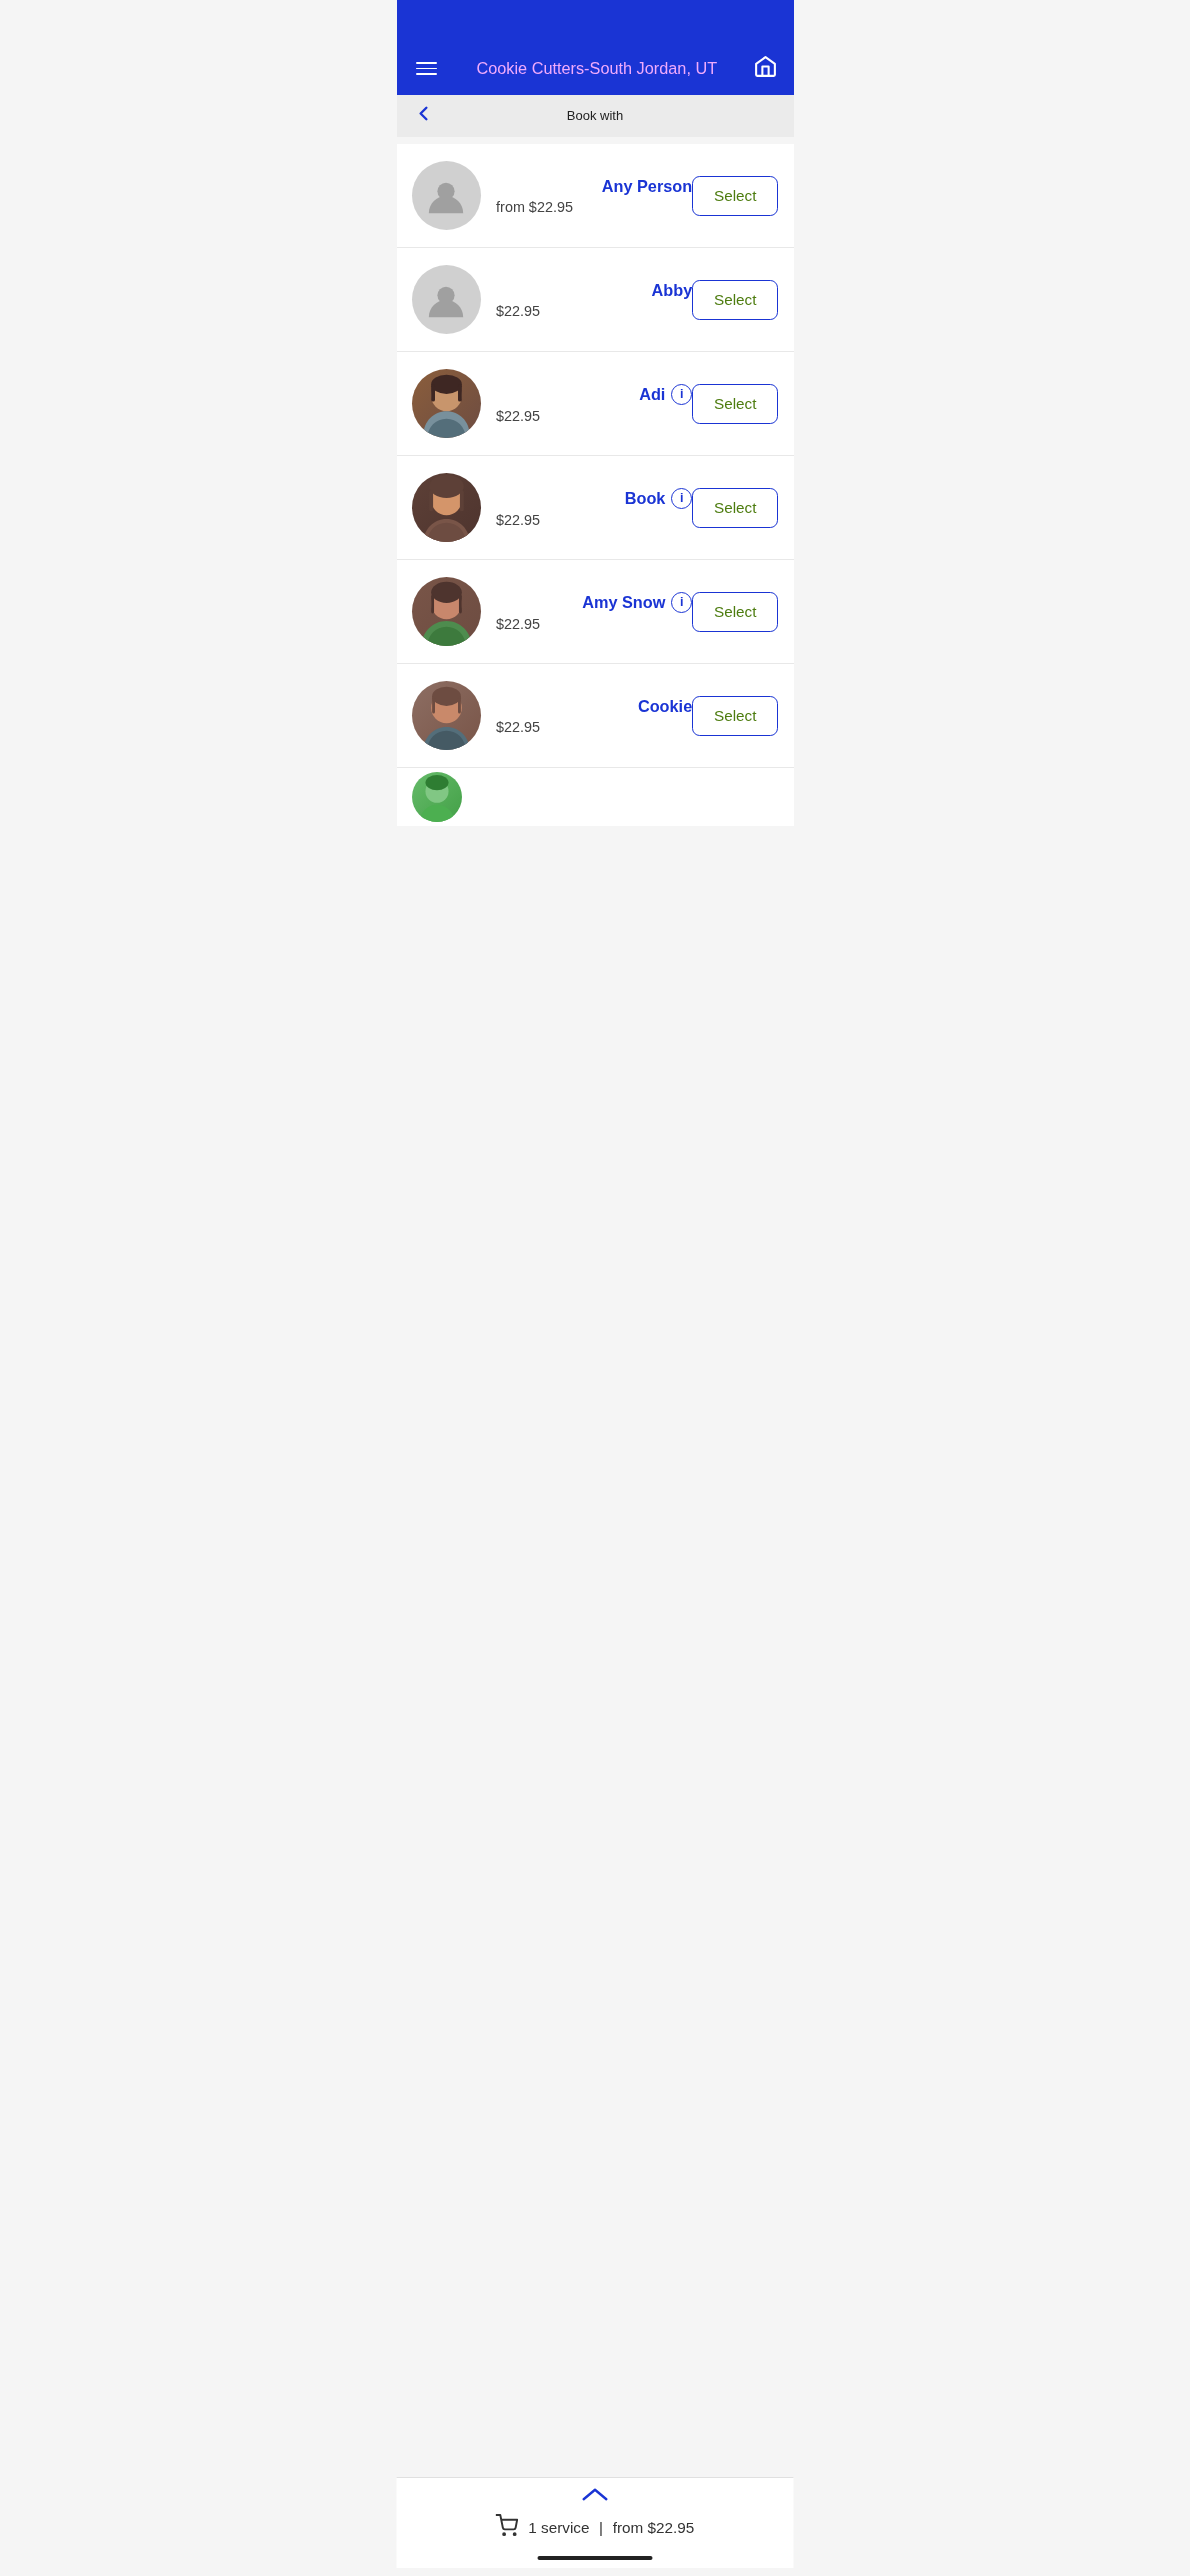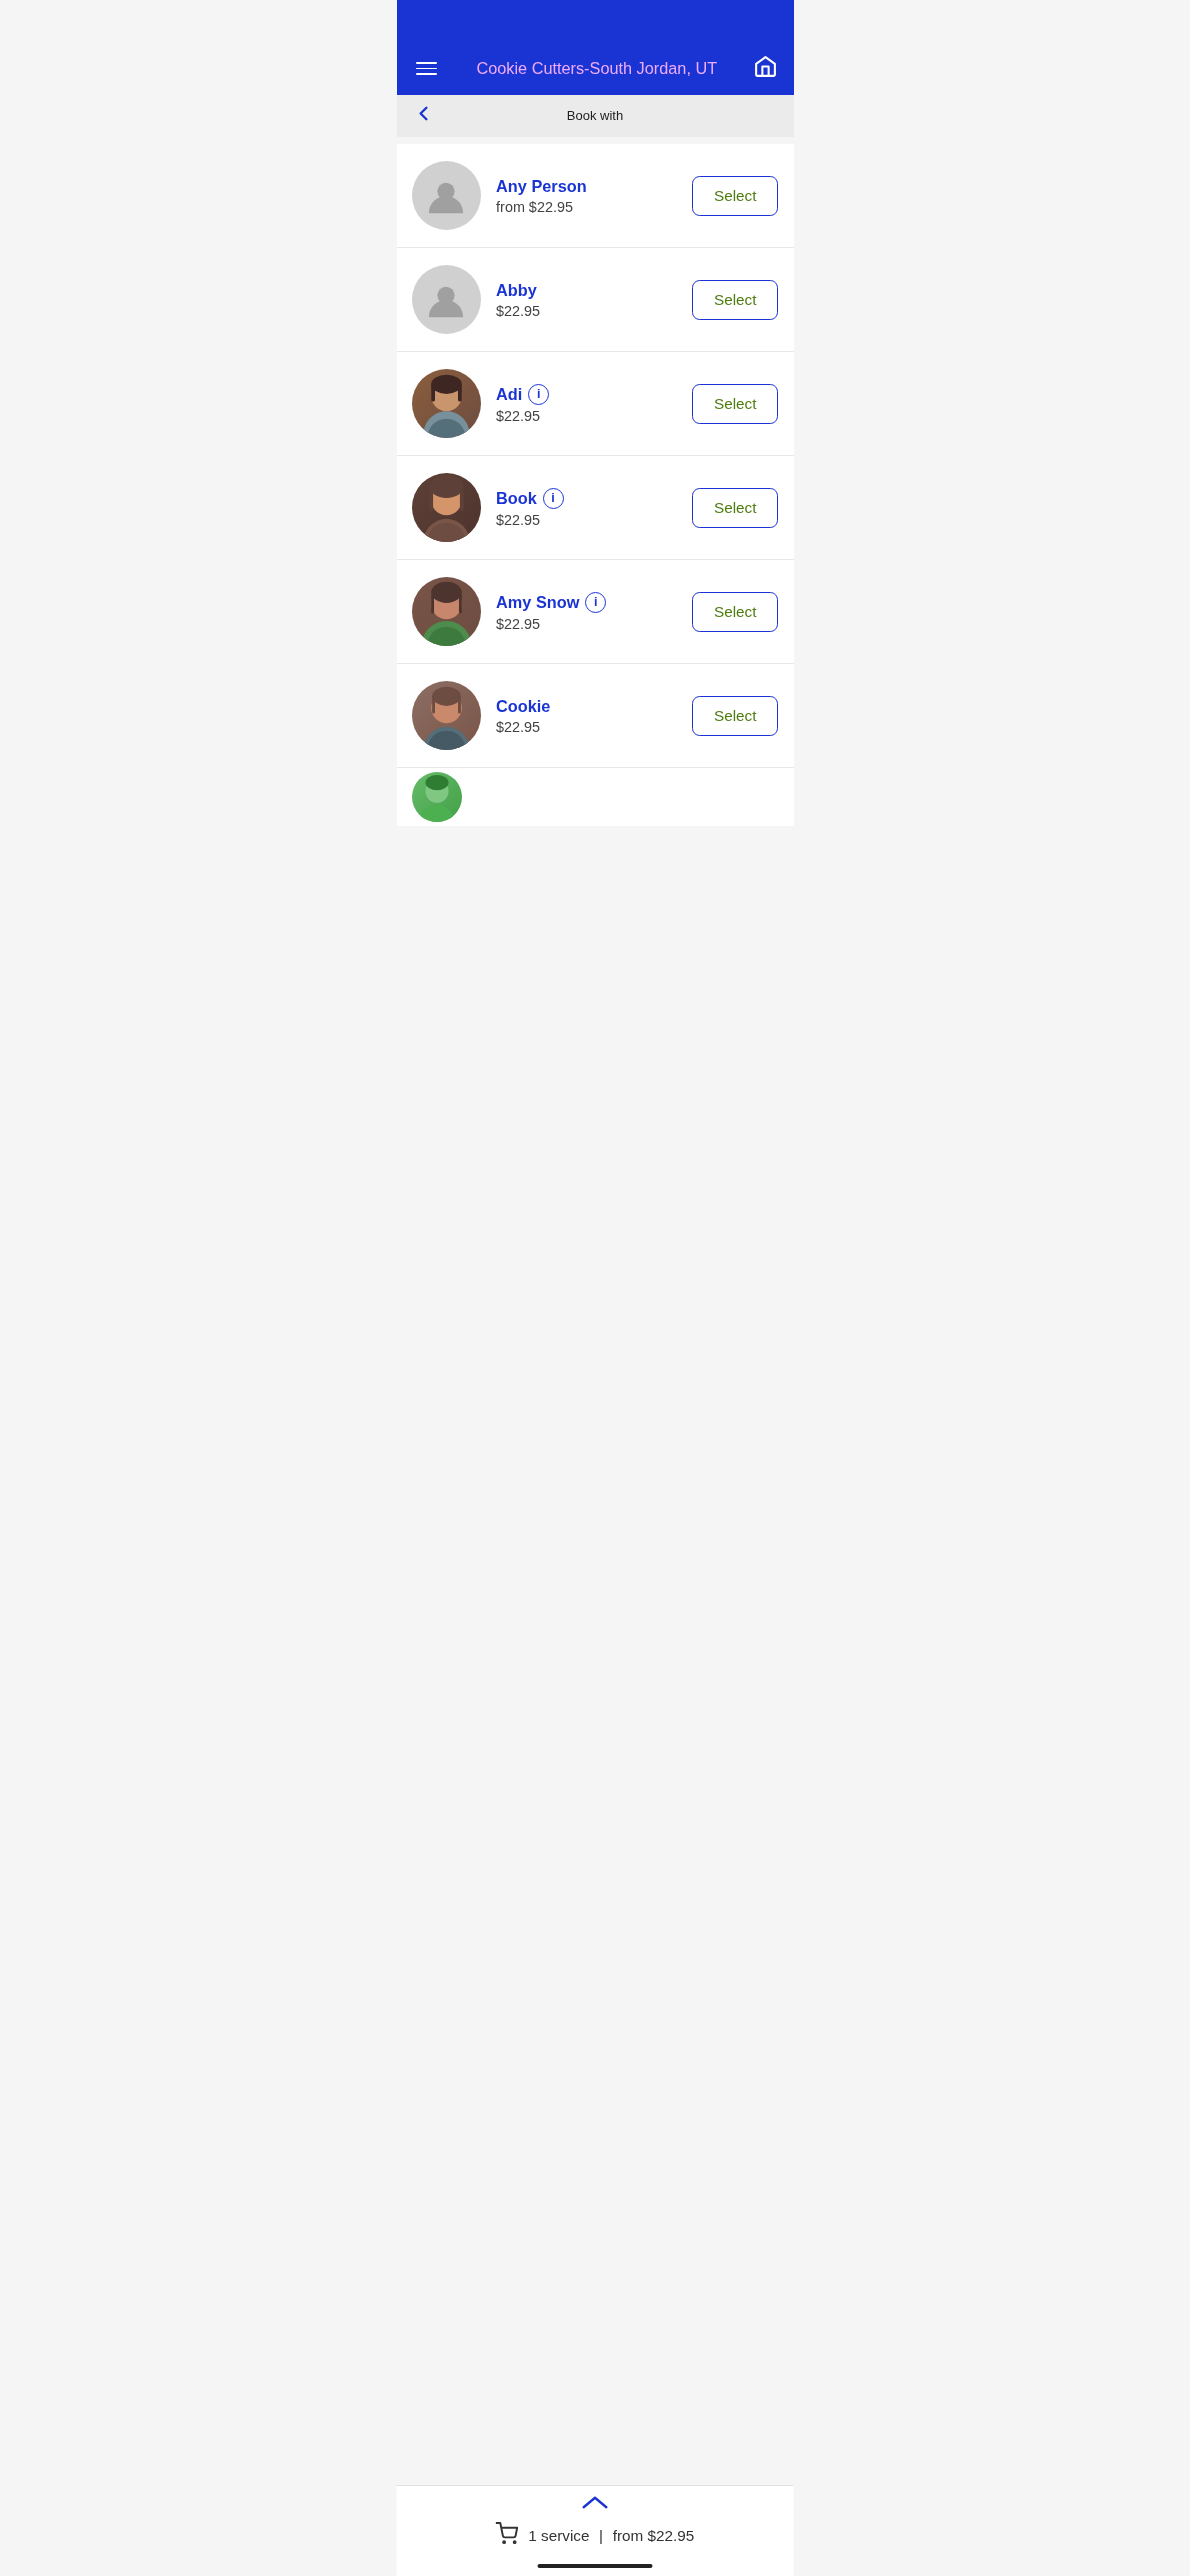--- a/index.html
+++ b/index.html
@@ -132,20 +132,21 @@
 
     .staff-info {
       flex: 1;
       margin-left: 15.3px;
     }
 
     .staff-name-row {
       display: flex;
       align-items: center;
       gap: 5.8px;
+      justify-content: flex-end;
     }
 
     .staff-name {
       font-size: 16.3px;
       font-weight: 600;
       color: #1a34d4;
     }
 
     .info-icon {
       width: 21px;
@@ -187,21 +188,21 @@
       align-items: center;
       padding: 17px 15.3px;
       background: #fff;
       overflow: hidden;
       height: 58px;
     }
 
     
     .bottom-bar {
       position: fixed;
-      bottom: 0;
+      bottom: 8px;
       left: 50%;
       transform: translateX(-50%);
       width: 100%;
       max-width: 397px;
       background: #fff;
       border-top: 1px solid #e0e0e0;
       padding: 0 15.3px 7.7px;
     }
 
     .bottom-bar-chevron {

